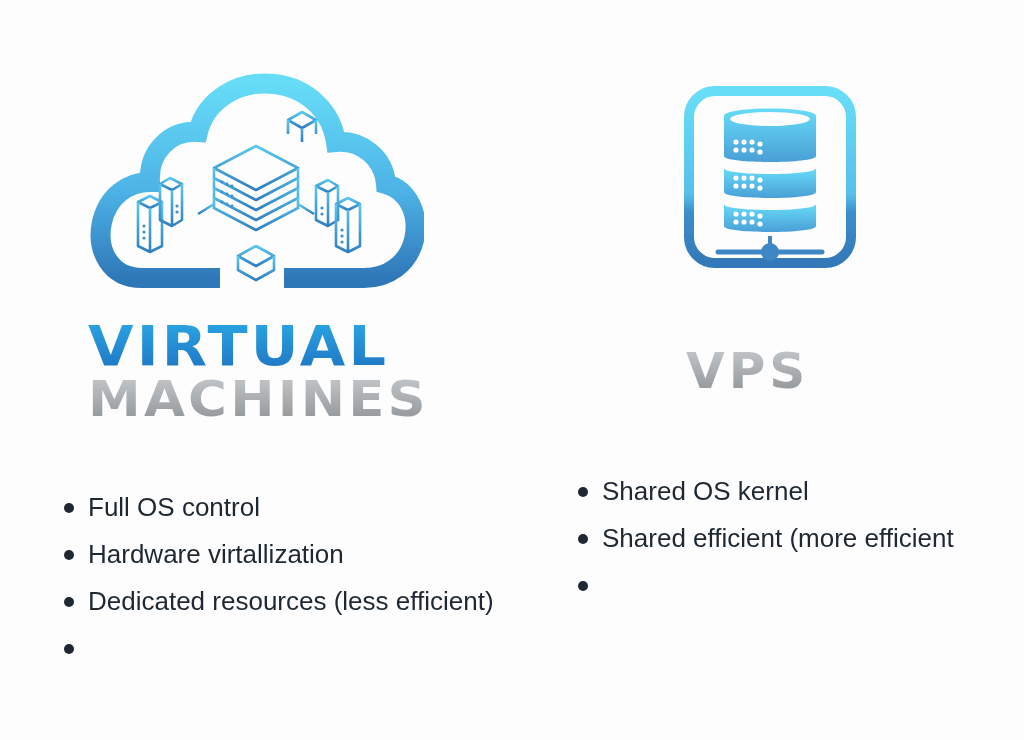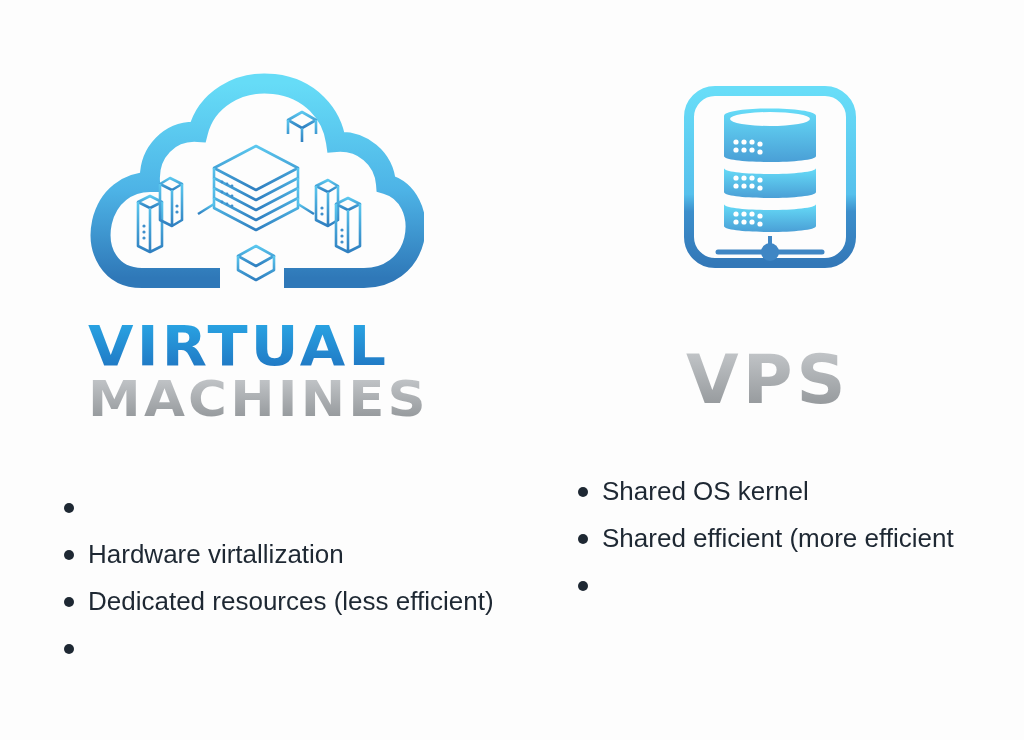--- a/index.html
+++ b/index.html
@@ -8,21 +8,21 @@
   .abs { position:absolute; }
   #cloud-icon { left:88px; top:70px; width:336px; height:232px; }
   #vps-icon { left:684px; top:86px; width:172px; height:182px; }
   .title { position:absolute; font-family:"DejaVu Sans", sans-serif; font-weight:bold;
            letter-spacing:2px; line-height:1; -webkit-background-clip:text; background-clip:text;
            color:transparent; }
   #title-virtual { left:88px; top:318px; font-size:56px;
            background-image:linear-gradient(#2aa8e6, #1f73c0); letter-spacing:3px; transform:scaleX(1.05); transform-origin:left; }
   #title-machines { left:88px; top:374px; font-size:50px;
            background-image:linear-gradient(#c6c9cc, #8f9396); letter-spacing:3px; transform:scaleX(1.06); transform-origin:left; }
-  #title-vps { left:686px; top:346px; font-size:68px;
+  #title-vps { left:686px; top:346px; font-size:50px;
            background-image:linear-gradient(#c6c9cc, #8f9396); letter-spacing:4px; }
   ul.features { position:absolute; margin:0; padding:0; list-style:none; }
   ul.features li { position:relative; padding-left:26px; font-size:26px; color:#1e2833; height:47px; line-height:30px; white-space:nowrap; }
   ul.features li .dot { position:absolute; left:2px; top:11px; width:10px; height:10px; border-radius:50%; background:#1e2833; }
   #vm-features { left:62px; top:492px; }
   #vps-features { left:576px; top:476px; }
 </style>
 </head>
 <body>
 
@@ -142,21 +142,21 @@
   <line x1="86" y1="150" x2="86" y2="160" stroke="#3f86c4" stroke-width="4"></line>
   <line x1="34" y1="166" x2="138" y2="166" stroke="#3f86c4" stroke-width="5" stroke-linecap="round"></line>
   <circle cx="86" cy="166" r="9" fill="#3f86c4"></circle>
 </svg>
 
 <div id="title-virtual" class="title">VIRTUAL</div>
 <div id="title-machines" class="title">MACHINES</div>
 <div id="title-vps" class="title">VPS</div>
 
 <ul id="vm-features" class="features">
-  <li><span class="dot"></span></li>
+  <li><span class="dot"></span><span>Full OS control</span></li>
   <li><span class="dot"></span><span>Hardware virtallization</span></li>
   <li><span class="dot"></span><span>Dedicated resources (less efficient)</span></li>
   <li><span class="dot"></span></li>
 </ul>
 
 <ul id="vps-features" class="features">
   <li><span class="dot"></span><span>Shared OS kernel</span></li>
   <li><span class="dot"></span><span>Shared efficient (more efficient</span></li>
   <li><span class="dot"></span></li>
 </ul>

